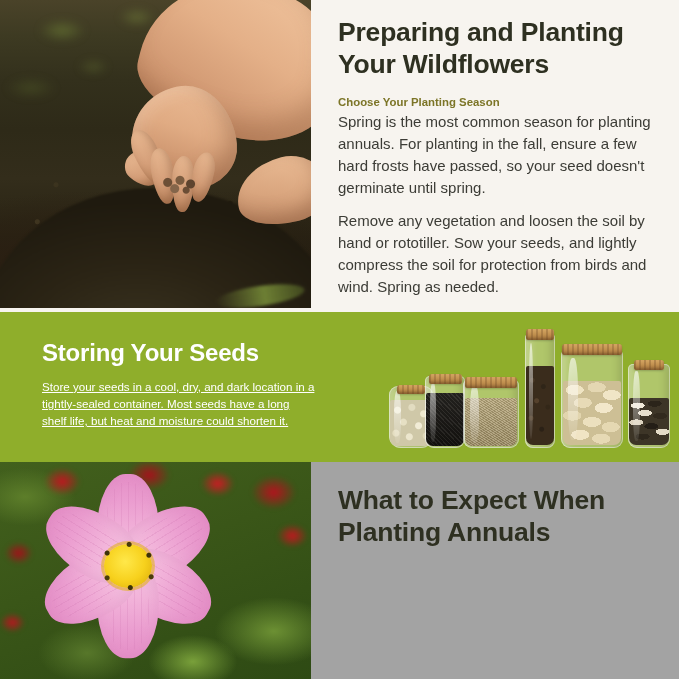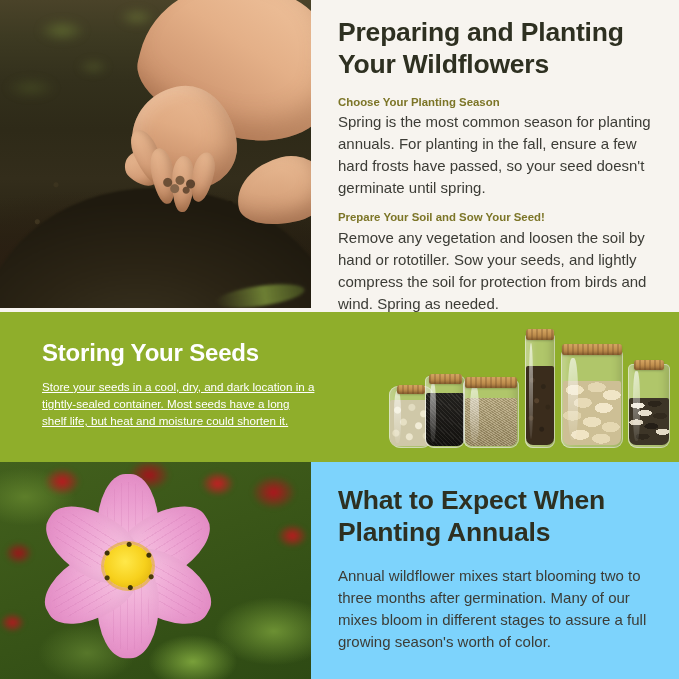--- a/index.html
+++ b/index.html
@@ -322,21 +322,21 @@
       radial-gradient(ellipse 7px 3px at 34% 82%, #2e271c 0 100%, rgba(0,0,0,0) 101%),
       #3d3527;
   }
 
   
   .section-three {
     position: absolute;
     left: 0; top: 462px;
     width: 679px;
     height: 217px;
-    background: #7dd3fc;
+    background: #a3a3a3;
   }
 
   .photo-flower {
     position: absolute;
     left: 0; top: 0;
     width: 311px;
     height: 217px;
     overflow: hidden;
     background: #2d5014;
   }
@@ -447,21 +447,20 @@
     <div class="text-one">
       <div class="h1">Preparing and Planting Your Wildflowers</div>
 
       <div class="block">
         <div class="sub">Choose Your Planting Season</div>
         <div class="body">Spring is the most common season for planting annuals. For planting in the fall, ensure a few hard frosts have passed, so your seed doesn't germinate until spring.</div>
       </div>
 
 
       <div class="block">
-        <div class="sub">Prepare Your Soil and Sow Your Seed!</div>
         <div class="body">Remove any vegetation and loosen the soil by hand or rototiller. Sow your seeds, and lightly compress the soil for protection from birds and wind. Spring as needed.</div>
       </div>
     </div>
   </div>
 
   <div class="section-two">
 
     <div class="text-two">
       <div class="h2">Storing Your Seeds</div>
       <div class="body-light">Store your seeds in a cool, dry, and dark location in a tightly-sealed container. Most seeds have a long shelf life, but heat and moisture could shorten it.</div>
@@ -518,17 +517,16 @@
         <div class="petal p3"></div>
         <div class="petal p4"></div>
         <div class="petal p5"></div>
         <div class="petal p6"></div>
         <div class="disc"></div>
       </div>
     </div>
 
     <div class="text-three">
       <div class="h3">What to Expect When Planting Annuals</div>
-      <div class="body">Annual wildflower mixes start blooming two to three months after germination. Many of our mixes bloom in different stages to assure a full growing season's worth of color.</div>
     </div>
   </div>
 
 </div>
 
 </body></html>

